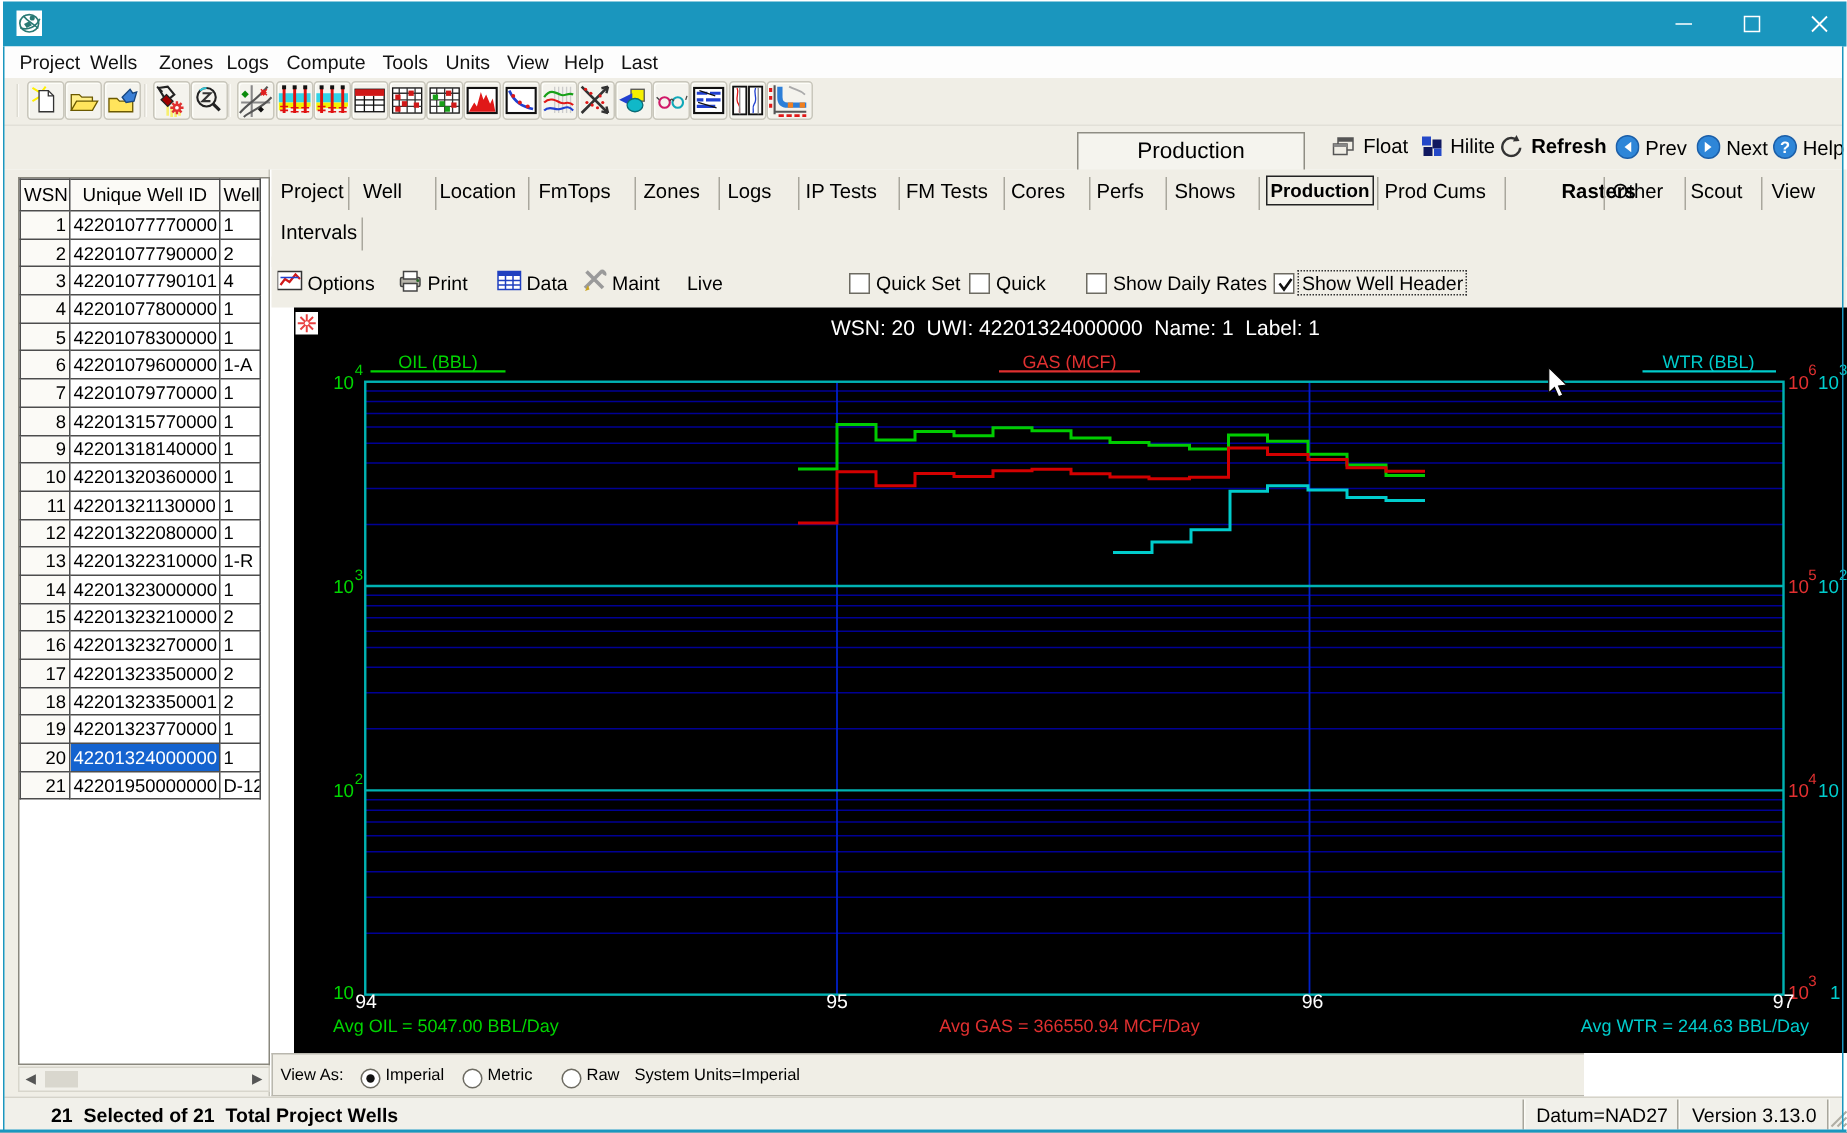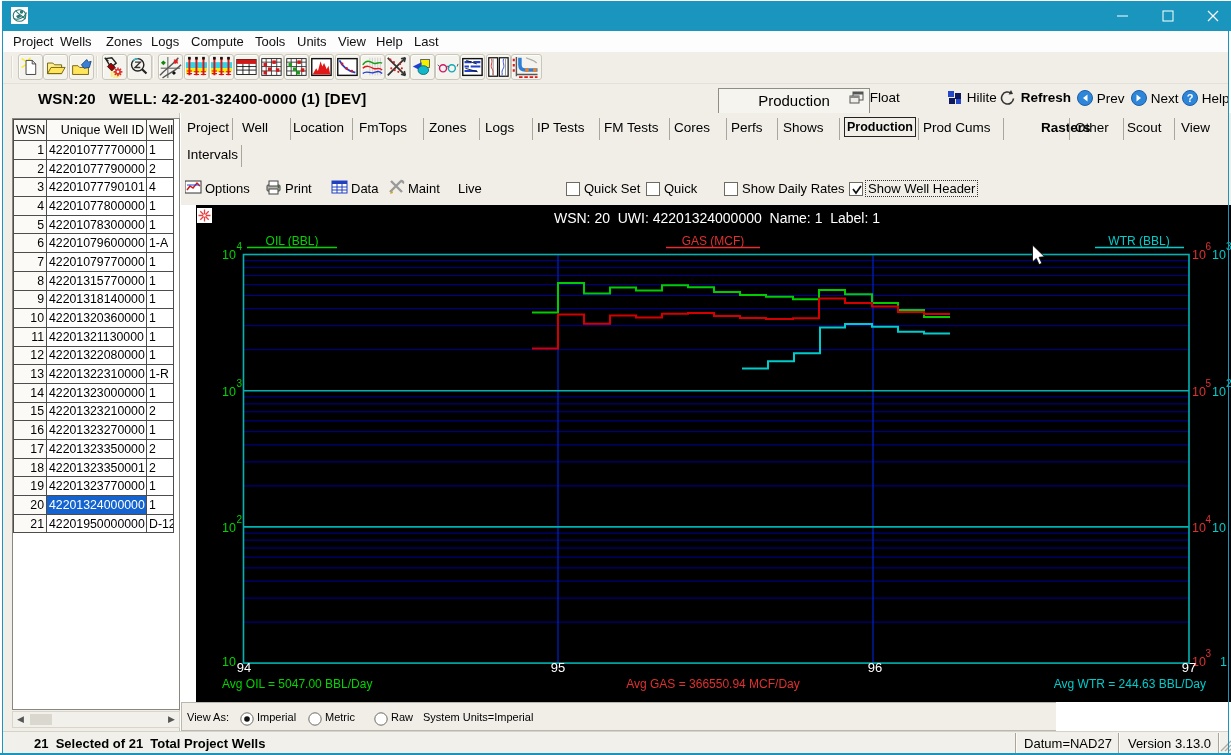--- a/index.html
+++ b/index.html
@@ -23,21 +23,21 @@
 #hdrrow { position:absolute; left:3px; top:84px; width:1225px; height:29px; background:#f0eee6; }
 #wsntext { position:absolute; left:35px; top:6px; font-size:15px; font-weight:bold; color:#000; letter-spacing:0.2px; }
 #prodbox { position:absolute; left:715px; top:4px; width:152px; height:26px; background:#f5f4ee; border:1px solid #8f8d84; border-bottom:none; text-align:center; font-size:15px; padding-top:3px; }
 .hbtn { position:absolute; top:6px; height:18px; font-size:13.5px; color:#000; white-space:nowrap; }
 .hbtn svg { vertical-align:-3px; }
 
 #leftpanel { position:absolute; left:3px; top:113px; width:177px; height:618px; background:#f0eee6; border-right:1px solid #c6c4ba; }
 #tablewrap { position:absolute; left:9px; top:5px; width:168px; height:592px; background:#fff; border:1px solid #8a887e; }
 table.wt { border-collapse:collapse; font-size:12.3px; width:160px; table-layout:fixed; }
 table.wt tr { height:18.7px; }
-table.wt th { font-weight:normal; font-size:12.5px; border:1px solid #4d4d4d; height:21px; background:#fbfaf6; text-align:right; padding:0 2px; }
+table.wt th { font-weight:normal; font-size:12.5px; border:1px solid #4d4d4d; height:21px; background:#fbfaf6; text-align:center; padding:0 2px; }
 table.wt td { border:1px solid #4d4d4d; height:17.7px; padding:0 2px; background:#fff; white-space:nowrap; overflow:hidden; }
 table.wt td.n { text-align:right; background:#fbfaf6; }
 td.sel { background:#1463cf !important; color:#fff; }
 
 #hscroll { position:absolute; left:9px; top:598px; width:168px; height:17px; background:#f1f0ea; border:1px solid #d8d6cc; }
 
 #tabsarea { position:absolute; left:181px; top:113px; width:1050px; height:65px; background:#f0eee6; }
 .tab { position:absolute; top:7px; font-size:13.5px; color:#000; }
 .tabsep { position:absolute; top:5px; width:1px; height:22px; background:#a9a79d; }
 
@@ -278,23 +278,22 @@
     <path d="M2 3 v3 M2 9 v3 M2 15 v3" stroke="#e01818" stroke-width="2.4"></path>
     <path d="M16 2 c6 3 8 2 12 6" stroke="#aaa" stroke-width="1.4" fill="none"></path>
     <path d="M9 2 v8 q0 6 6 6 h14" stroke="#2c7fd8" stroke-width="4" fill="none"></path>
     <rect x="15" y="14" width="4" height="4" fill="#f08020"></rect>
     <rect x="24" y="14" width="4" height="4" fill="#f08020"></rect>
     <path d="M8 24 h4 M14 24 h4 M20 24 h4 M26 24 h3" stroke="#e01818" stroke-width="2"></path>
         </svg>
       </div>
 </div>
 <div id="hdrrow">
-  <div id="wsntext">WSN:20&nbsp;&nbsp; WELL:&nbsp;42-201-32400-0000 (1) [DEV]</div>
   <div id="prodbox">Production</div>
-  <div class="hbtn" style="left:846px;"><svg width="17" height="15">
+  <div class="hbtn" style="left:885px;"><svg width="17" height="15">
           <rect x="4" y="2" width="10" height="8" fill="none" stroke="#555"></rect>
           <rect x="4" y="2" width="10" height="2.5" fill="#555"></rect>
           <rect x="1" y="6" width="9" height="7" fill="#f0eee6" stroke="#555"></rect>
           <rect x="1" y="6" width="9" height="2" fill="#888"></rect>
         </svg> Float</div>
   <div class="hbtn" style="left:943px;"><svg width="17" height="15">
           <rect x="2" y="1" width="6" height="6" fill="#2448c8"></rect>
           <rect x="9" y="3" width="6" height="6" fill="#101860"></rect>
           <rect x="3" y="8" width="6" height="6" fill="#101860"></rect>
           <rect x="10" y="9" width="5" height="5" fill="#2448c8"></rect>

